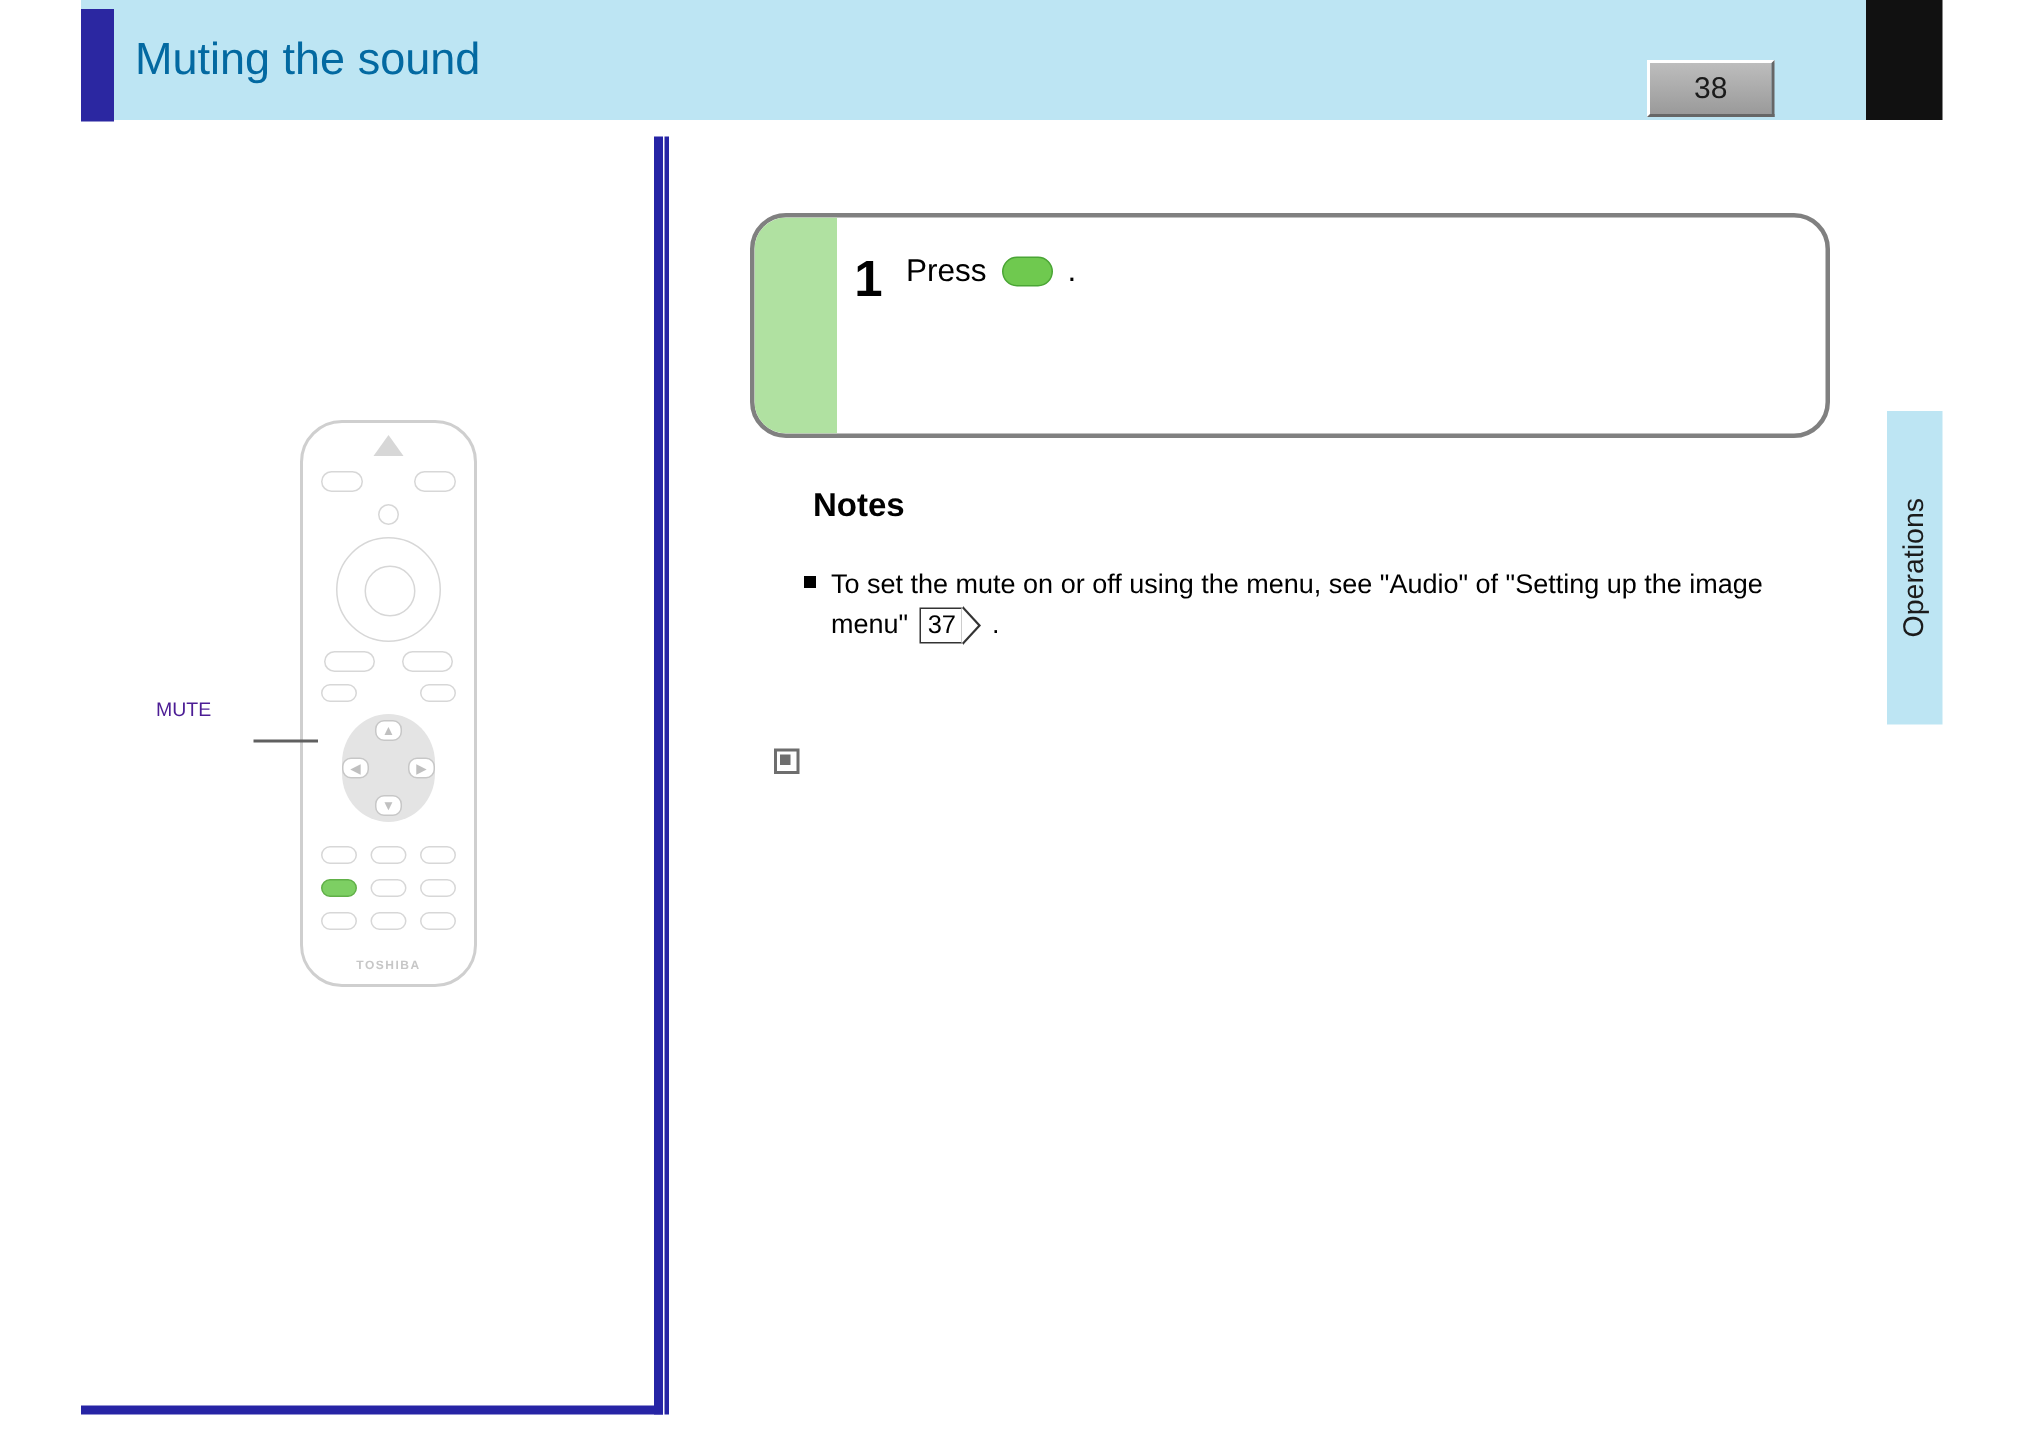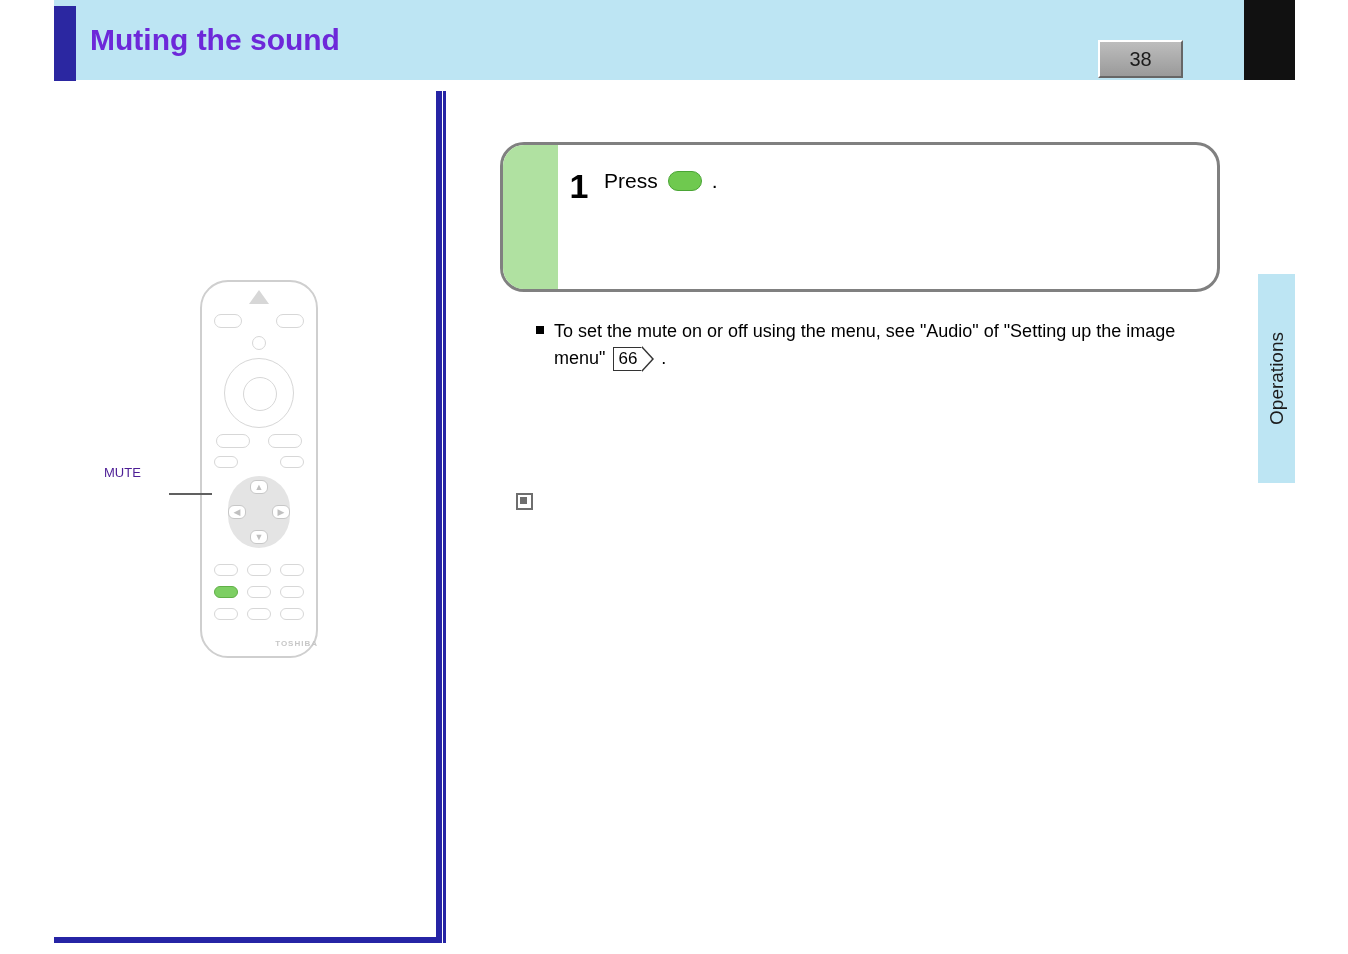--- a/index.html
+++ b/index.html
@@ -12,21 +12,21 @@
     color: #000;
   }
   .topbar {
     position: absolute;
     top: 0; left: 54px;
     width: 1240px; height: 80px;
     background: #bde5f3;
     display: flex; align-items: center;
     padding-left: 36px;
   }
-  .title-text { font-size: 30px; color: #6d28d9; font-weight: 700; }
+  .title-text { font-size: 30px; color: #0369a1; font-weight: 400; }
   .dark-block {
     position: absolute;
     top: 0; left: 1244px;
     width: 51px; height: 80px;
     background: #111;
   }
   .corner-accent {
     position: absolute;
     top: 6px; left: 54px;
     width: 22px; height: 75px;
@@ -117,21 +117,21 @@
     border-radius: 6px;
     background: #fff;
     display: flex; align-items: center; justify-content: center;
     font-size: 9px; color: #c0c0c0;
   }
   .r-green {
     background: #7dcf63; border-radius: 10px; border: 1px solid #61b048;
   }
   .r-brand {
     position: absolute; bottom: 10px; left: 0; width: 100%;
-    text-align: right; font-size: 8px; letter-spacing: 1px;
+    text-align: center; font-size: 8px; letter-spacing: 1px;
     color: #c7c7c7; font-weight: 600;
   }
   .callout-line {
     position: absolute; top: 493px; left: 169px;
     width: 43px; height: 2px; background: #606060;
   }
   .callout-text {
     position: absolute; top: 465px; left: 104px;
     font-size: 13px; color: #4c1d95;
   }
@@ -279,26 +279,27 @@
       <div class="step-line1">
         <span>Press</span>
         <span class="btn-chip"></span>
         <span>.</span>
       </div>
     </div>
   </div>
 
   <div style="position:relative">
     <div class="frame-icon"></div>
+    <div class="sec-heading">Notes</div>
 
     <div class="bullet-item">
       <div class="bullet-dot"></div>
       <div>
         <span>To set the mute on or off using the menu, see "Audio" of "Setting up the image menu" </span>
         <span class="see-link">
-          <span class="see-chip">66</span>
+          <span class="see-chip">37</span>
         </span>
         <span style="margin-left:14px">.</span>
       </div>
     </div>
 
   </div>
 </div>
 
 </body></html>

